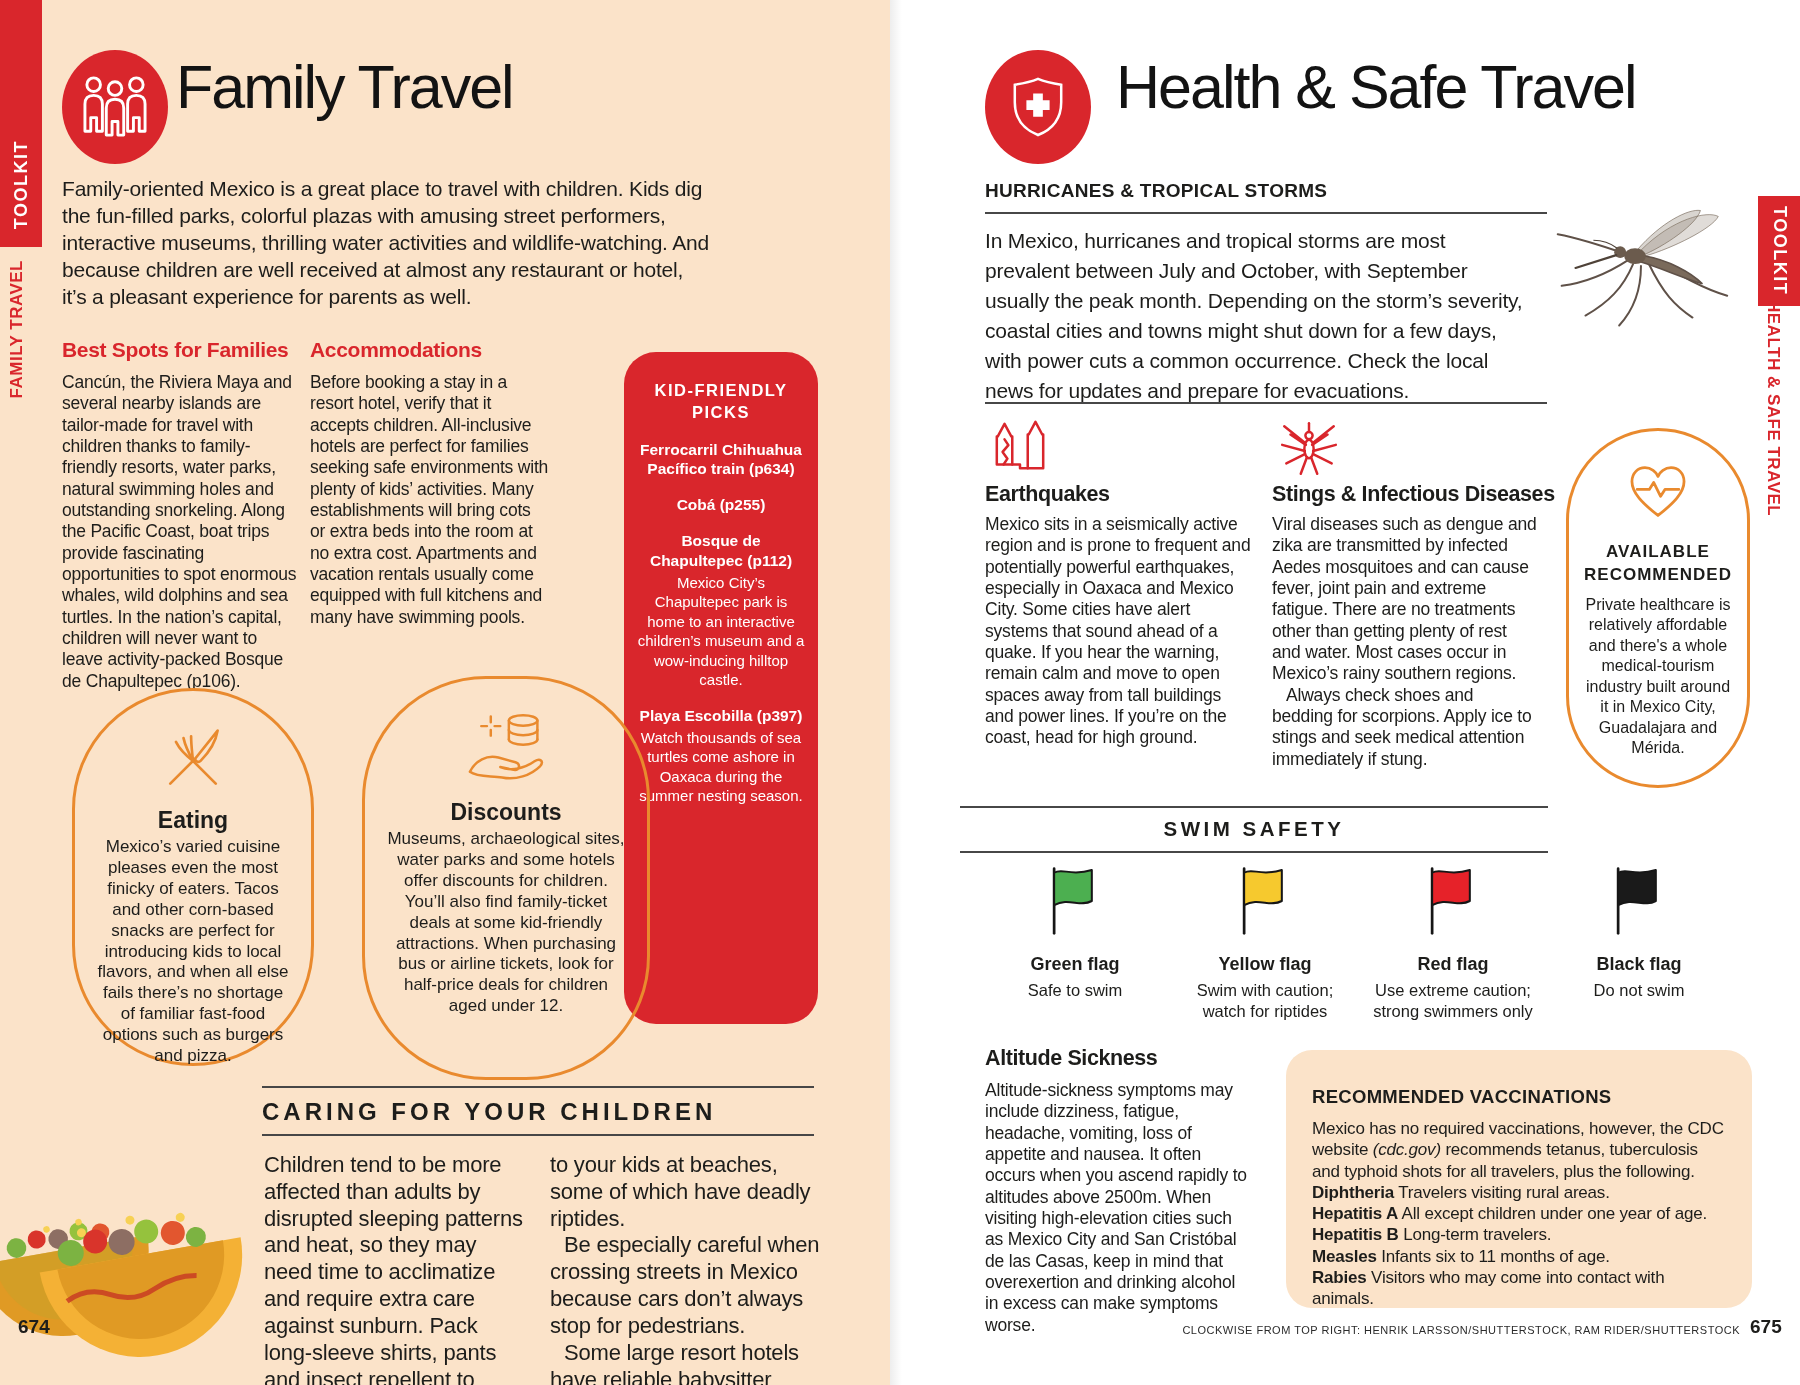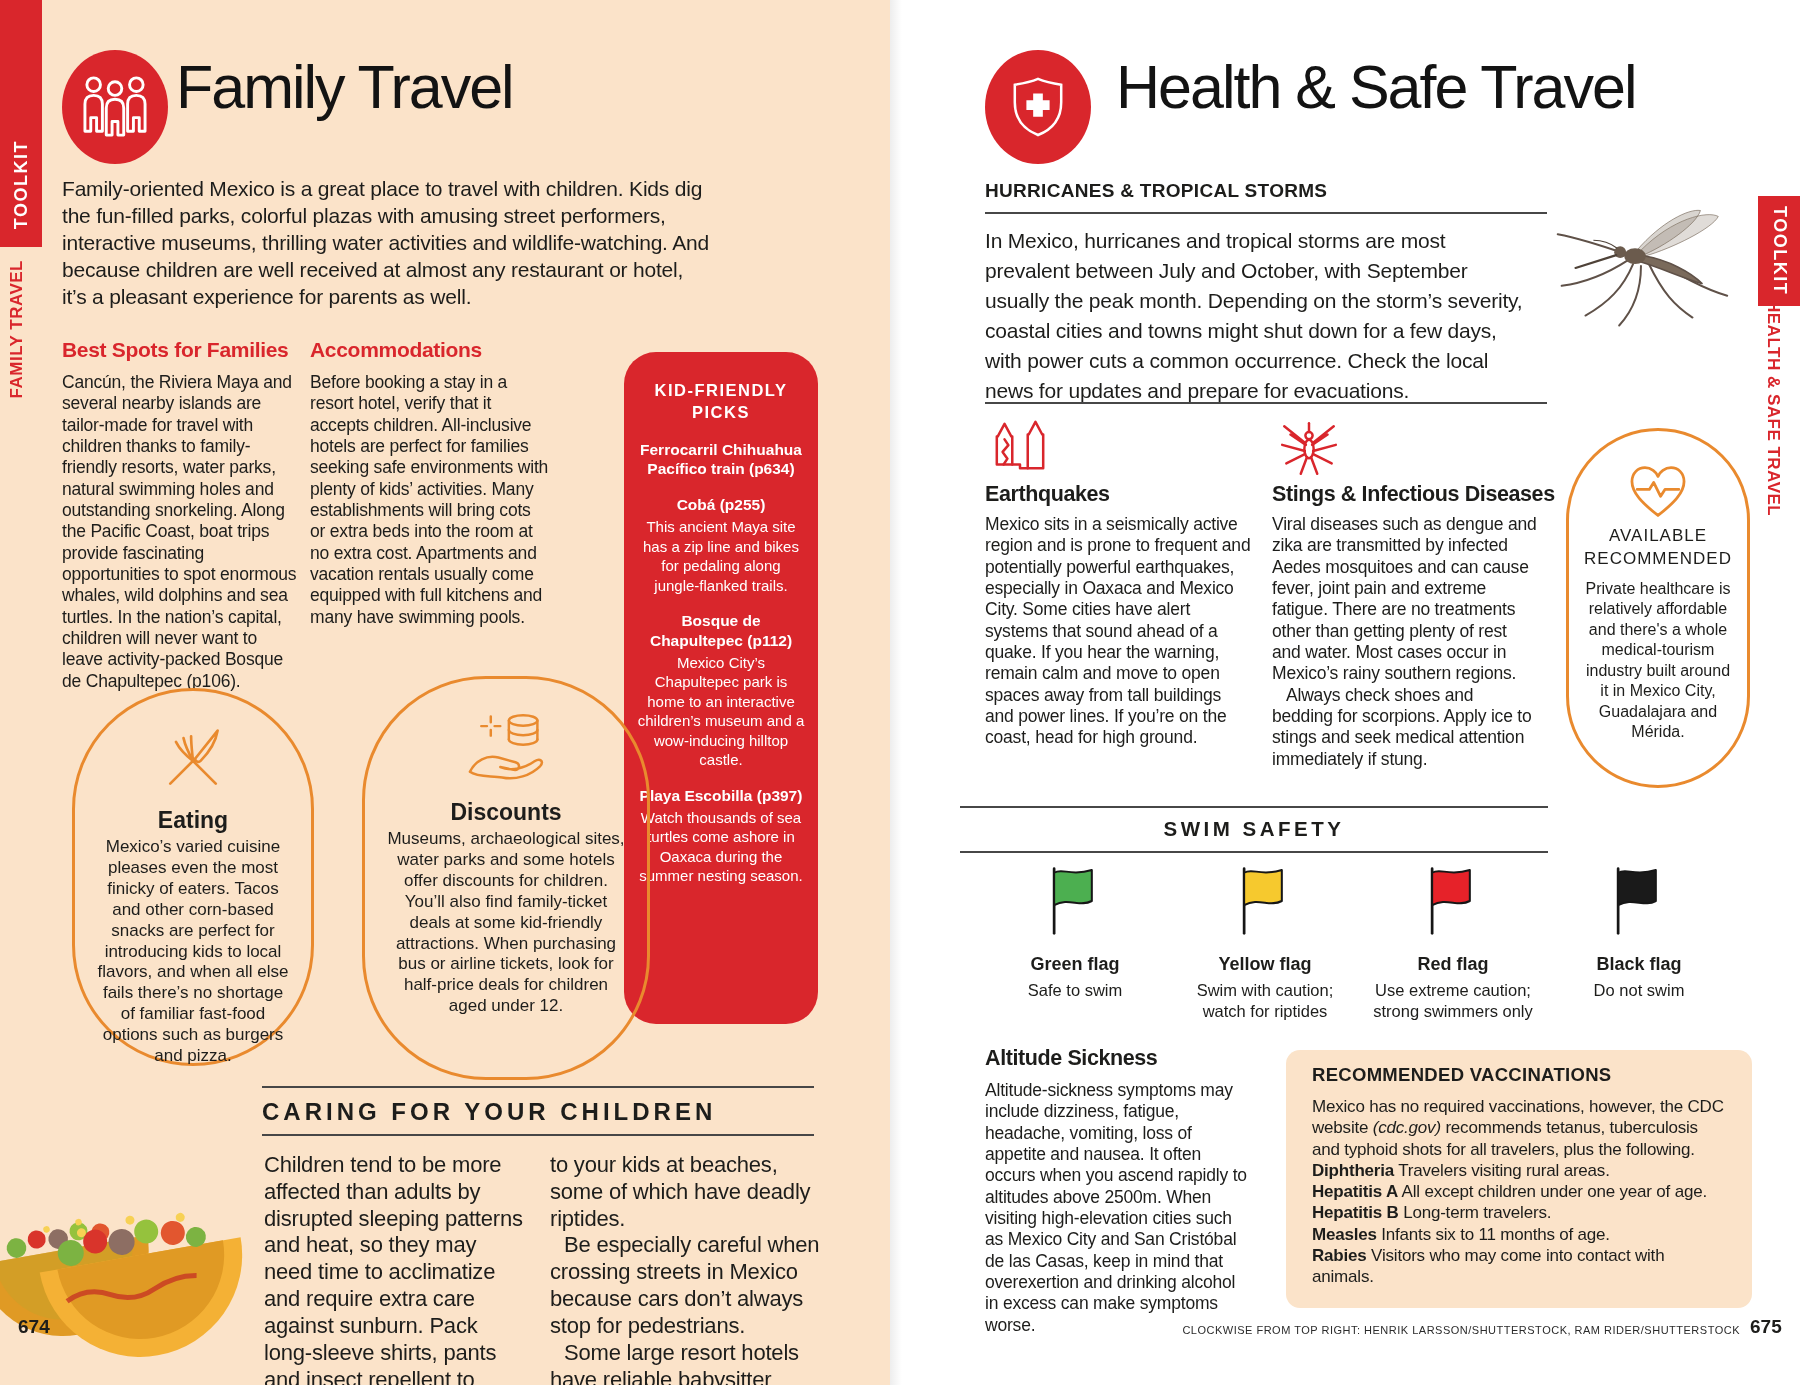--- a/index.html
+++ b/index.html
@@ -87,37 +87,37 @@
   .minihead{font-size:21.5px;font-weight:bold;white-space:nowrap;letter-spacing:-.4px}
   #quakeIcon{left:987px;top:420px}
   #quakeTitle{left:985px;top:482px}
   #quakeBody{left:985px;top:514px;width:266px}
   #stingIcon{left:1276px;top:420px}
   #stingTitle{left:1272px;top:482px}
   #stingBody{left:1272px;top:514px;width:266px}
 
   #hcOval{left:1566px;top:428px;width:184px;height:360px;border:3px solid var(--orange);
     border-radius:92px;text-align:center;padding-top:32px}
-  .hc-head{font-size:17px;font-weight:normal;letter-spacing:1px;line-height:1.35;margin-top:0}
+  .hc-head{font-size:17px;font-weight:bold;letter-spacing:1px;line-height:1.35;margin-top:16px}
   .hc-body{font-size:16px;line-height:1.28;padding:8px 16px 0}
 
   #ruleS1{left:960px;top:806px;width:588px}
   #swimHead{left:960px;top:817px;width:588px;text-align:center;font-size:20.5px;
     font-weight:bold;letter-spacing:3.5px}
   #ruleS2{left:960px;top:851px;width:588px}
   .flag-cell{top:866px;width:182px;text-align:center}
   #flag0{left:984px}#flag1{left:1174px}#flag2{left:1362px}#flag3{left:1548px}
   .flag-label{font-size:18px;font-weight:bold;margin-top:14px}
   .flag-desc{font-size:16.5px;line-height:1.25;margin-top:5px}
 
   #altTitle{left:985px;top:1046px}
   #altBody{left:985px;top:1080px;width:264px}
 
   #vaxBox{left:1286px;top:1050px;width:466px;height:258px;background:var(--cream);
-    border-radius:14px;padding:14px 26px}
+    border-radius:26px;padding:36px 26px}
   .vax-head{font-size:18.5px;font-weight:bold;letter-spacing:.3px;margin-bottom:10px}
   .vax-body{font-size:17px;line-height:1.25;letter-spacing:-.2px}
   .vax-body em{font-style:italic}
 
   #credit{left:1100px;top:1324px;width:640px;text-align:right;font-size:11px;
     letter-spacing:.5px;color:#2b2b2b}
   #pnumR{left:1750px;top:1316px}
 
   svg{display:block}
 </style>
@@ -159,21 +159,20 @@
   <div class="colbody">Before booking a stay in a resort hotel, verify that it accepts children. All-inclusive hotels are perfect for families seeking safe environments with plenty of kids’ activities. Many establishments will bring cots or extra beds into the room at no extra cost. Apartments and vacation rentals usually come equipped with full kitchens and many have swimming pools.</div>
 </div>
 
 <div class="abs" id="kidbox">
   <div class="kb-head">KID-FRIENDLY PICKS</div>
   <div class="kb-item">
     <div class="kb-title">Ferrocarril Chihuahua Pacífico train (p634)</div>
   </div>
   <div class="kb-item">
     <div class="kb-title">Cobá (p255)</div>
-    <div class="kb-body">This ancient Maya site has a zip line and bikes for pedaling along jungle-flanked trails.</div>
   </div>
   <div class="kb-item">
     <div class="kb-title">Bosque de Chapultepec (p112)</div>
     <div class="kb-body">Mexico City’s Chapultepec park is home to an interactive children’s museum and a wow-inducing hilltop castle.</div>
   </div>
   <div class="kb-item">
     <div class="kb-title">Playa Escobilla (p397)</div>
     <div class="kb-body">Watch thousands of sea turtles come ashore in Oaxaca during the summer nesting season.</div>
   </div>
 </div>

